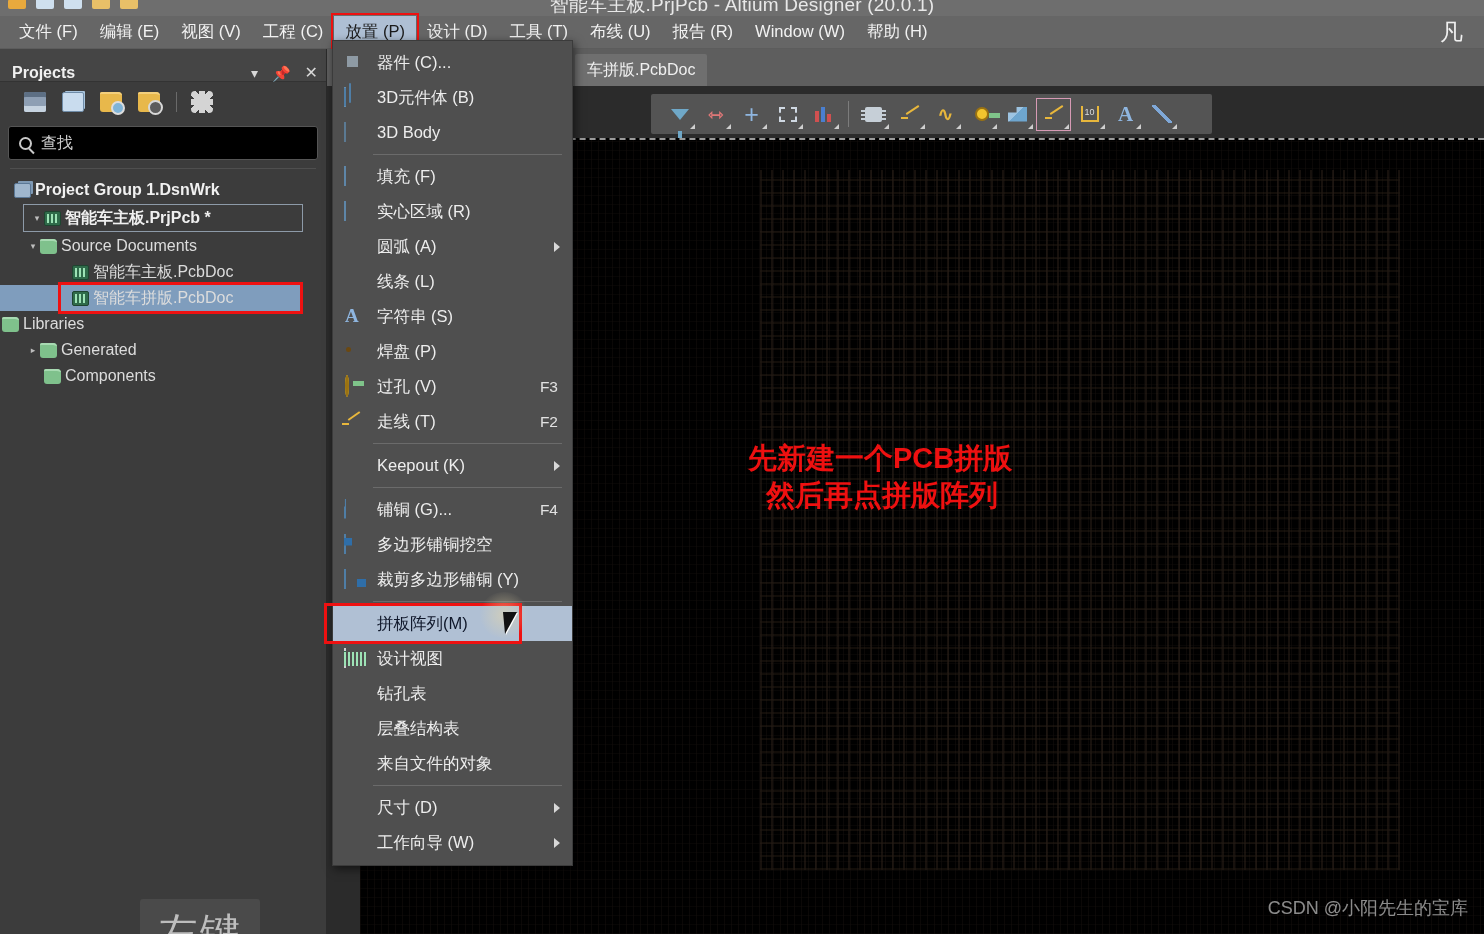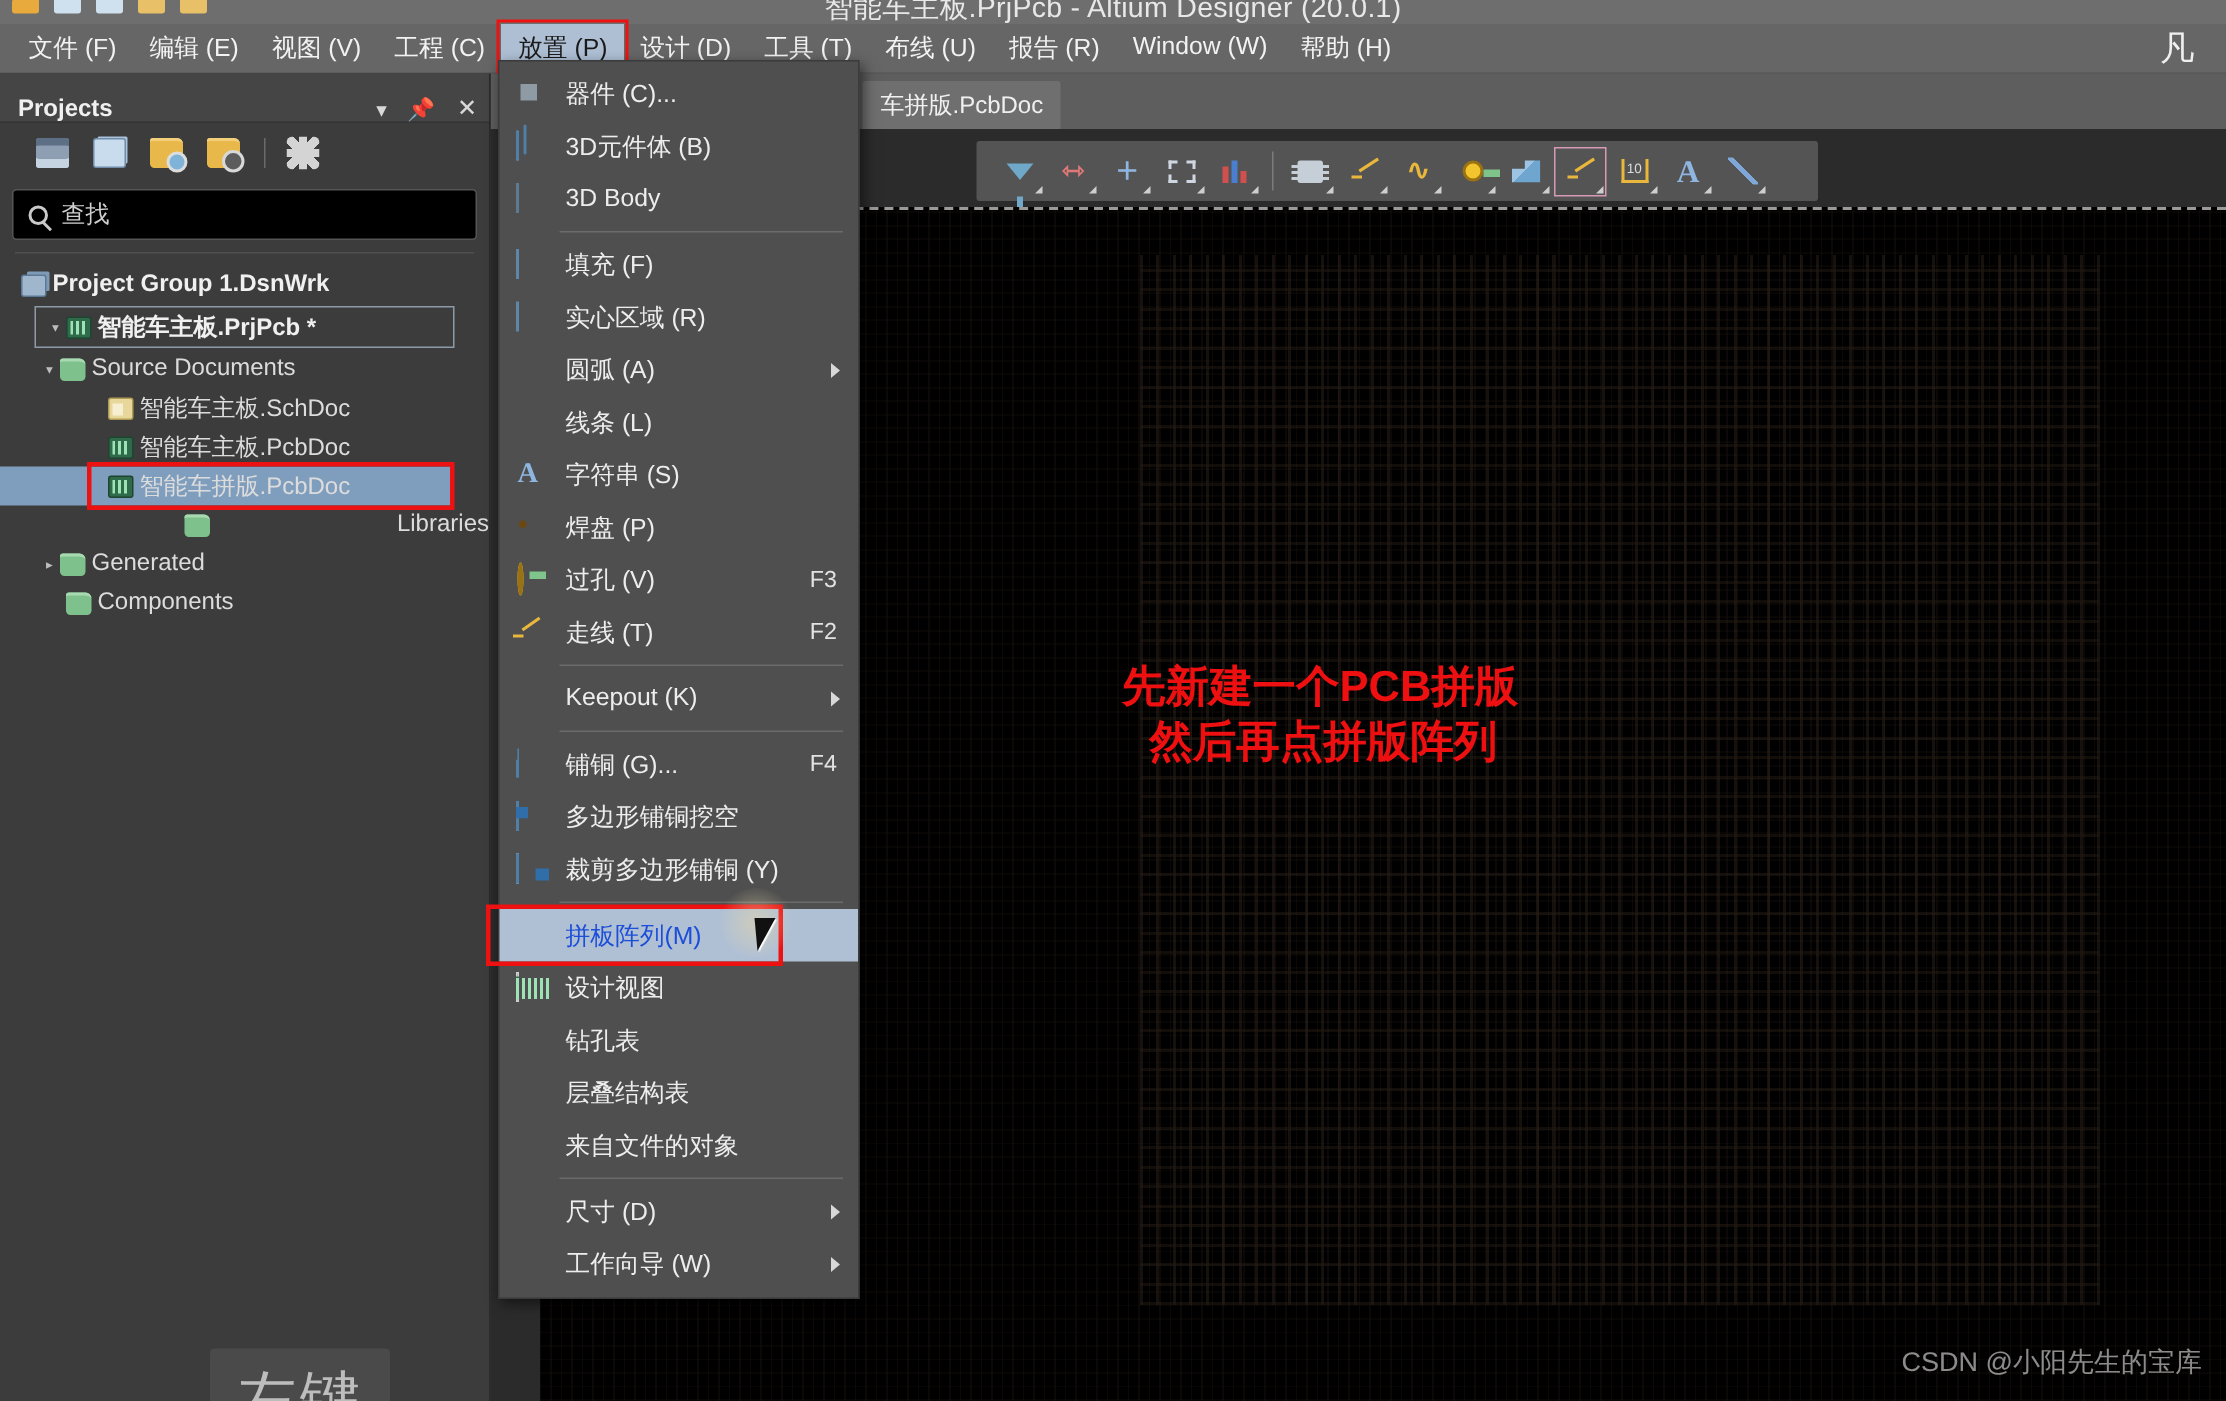--- a/index.html
+++ b/index.html
@@ -212,21 +212,21 @@
     height:35px; display:flex; align-items:center; position:relative;
     color:#ededed; font-size:16.5px; white-space:nowrap; cursor:default;
     padding-left:8px;
   }
   .mrow .micon { width:28px; height:20px; flex:none; position:relative; margin-right:8px; }
   .mrow .mlabel { flex:1 1 auto; }
   .mrow .mkey { color:#e2e2e2; font-size:15.5px; padding-right:14px; }
   .mrow .submenu-arrow { position:absolute; right:12px; top:50%; margin-top:-5px;
     border-left:6px solid #d8d8d8; border-top:5px solid transparent; border-bottom:5px solid transparent; }
   .mrow.hl { background:#b0c0d4; }
-  .mrow.hl .mlabel { color:#1d4ed8; }
+  .mrow.hl .mlabel { color:#0f172a; }
   .msep { height:1px; background:#6b6b6b; margin:4px 10px 4px 40px; }
 
   
   .mi-chip { width:20px;height:17px;background:#b9c3cb;border-radius:2px; margin-left:3px;
     box-shadow: -3px 0 0 -1px #b9c3cb, 3px 0 0 -1px #b9c3cb; }
   .mi-chip:after{content:'';position:absolute;left:6px;top:3px;width:11px;height:11px;background:#8e9aa4;}
   .mi-3d { width:18px;height:14px;margin-left:3px;background:#8fc3e8;border:1px solid #4f7ea6;border-radius:2px;
     box-shadow: 5px -4px 0 -1px #cfe5f5, 5px -4px 0 0 #4f7ea6; }
   .mi-body { width:20px;height:11px;margin-left:3px;background:linear-gradient(160deg,#c8d6e2,#8ea5b8);
     transform:skewX(-20deg); border:1px solid #5b7a93; }
@@ -456,39 +456,35 @@
         <span class="ti ti-prj"></span>
         <span class="tname bold">智能车主板.PrjPcb *</span>
       </div>
 
       <div class="trow" style="padding-left:44px;">
         <span class="arrow down" style="margin-left:-18px;"></span>
         <span class="ti ti-folder"></span>
         <span class="tname">Source Documents</span>
       </div>
 
-      <div class="trow" style="padding-left:72px;">
-        <span class="ti ti-sch"></span>
-        <span class="tname">智能车主板.SchDoc</span>
-      </div>
 
       <div class="trow" style="padding-left:72px;">
         <span class="ti ti-pcb"></span>
         <span class="tname">智能车主板.PcbDoc</span>
       </div>
 
       <div style="position:relative;">
         <div class="trow sel-blue" style="padding-left:72px;margin-right:24px;">
           <span class="ti ti-pcb"></span>
           <span class="tname">智能车拼版.PcbDoc</span>
         </div>
         <div class="redbox" style="left:58px;top:-3px;width:245px;height:32px;"></div>
       </div>
 
-      <div class="trow" style="justify-content:space-between;">
+      <div class="trow" style="">
         <span class="arrow right" style="margin-left:-18px;"></span>
         <span class="ti ti-folder"></span>
         <span class="tname">Libraries</span>
       </div>
 
       <div class="trow" style="padding-left:44px;">
         <span class="arrow right" style="margin-left:-18px;"></span>
         <span class="ti ti-folder"></span>
         <span class="tname">Generated</span>
       </div>

